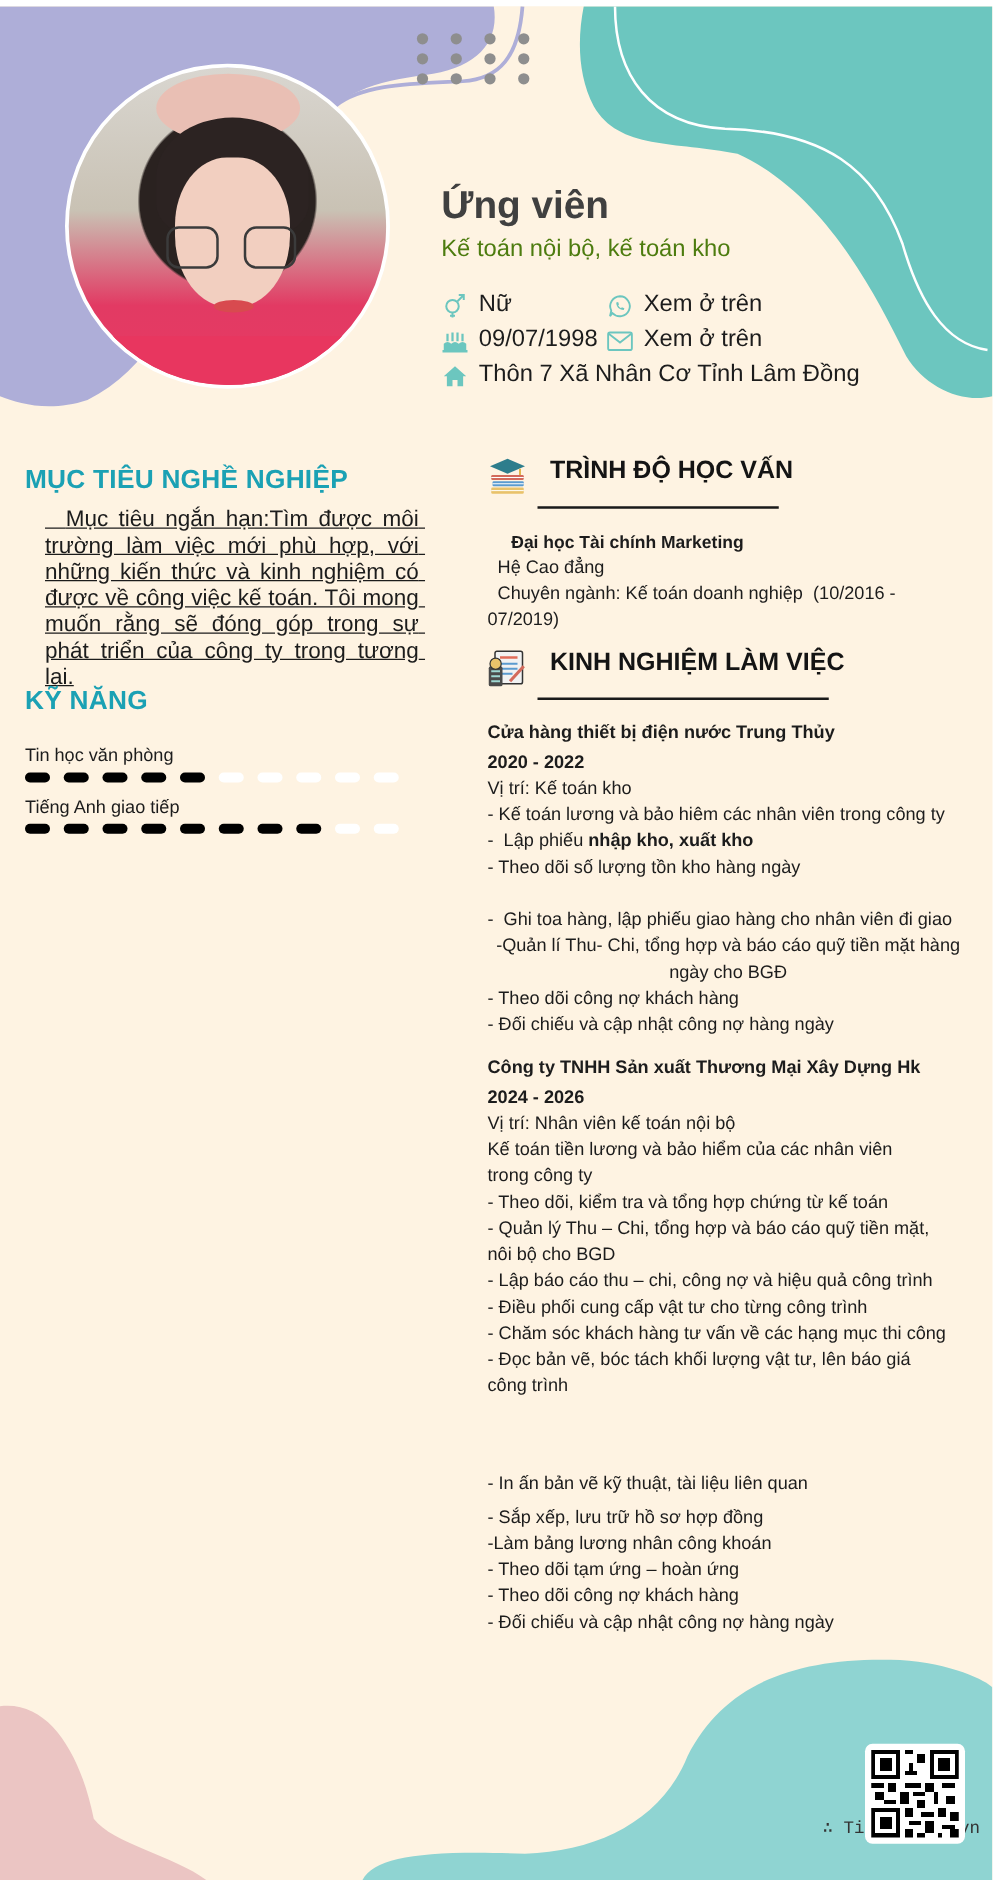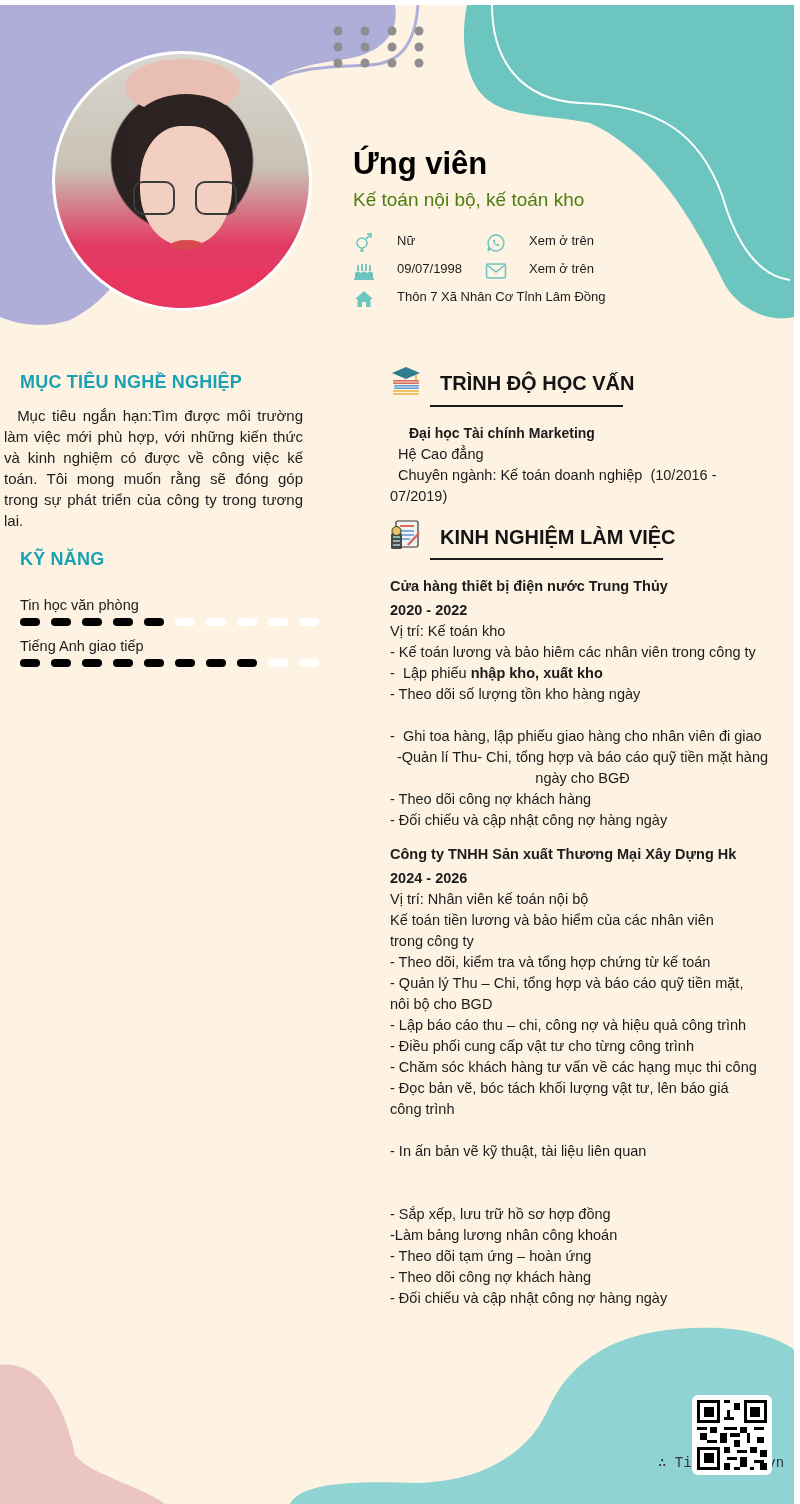--- a/index.html
+++ b/index.html
@@ -23,35 +23,35 @@
                 linear-gradient(180deg, #d9d6d0 0%, #c9c2b4 45%, #e23a63 75%, #e83a64 100%);
   }
   .photo .face { position:absolute; left:85px; top:72px; width:92px; height:120px; border-radius:45% 45% 48% 48%; background:#f2cfc0; }
   .photo .hair { position:absolute; left:70px; top:40px; width:122px; height:95px; border-radius:55% 55% 30% 30%; background:#2c2322; }
   .photo .bun { position:absolute; left:70px; top:5px; width:115px; height:55px; border-radius:50%; background:#e9bfb4; }
   .photo .glasses-l, .photo .glasses-r { position:absolute; top:127px; width:42px; height:34px; border:2px solid #3b3b3b; border-radius:10px; }
   .photo .glasses-l { left:78px; } .photo .glasses-r { left:140px; }
   .photo .lips { position:absolute; left:116px; top:186px; width:32px; height:10px; border-radius:50%; background:#d84a4f; }
   .photo .shirt { position:absolute; left:0; top:215px; width:260px; height:60px; background:#e8365f; }
 
-  .name { position:absolute; left:353px; top:141px; font-size:31px; font-weight:bold; color:#000000; }
+  .name { position:absolute; left:353px; top:141px; font-size:31px; font-weight:bold; color:#404040; }
   .job-title { position:absolute; left:353px; top:184px; font-size:19px; color:#4d7c0f; }
 
-  .contact { position:absolute; font-size:13px; color:#1c1c1c; display:flex; align-items:flex-start; gap:22px; }
+  .contact { position:absolute; font-size:19px; color:#1c1c1c; display:flex; align-items:flex-end; gap:8px; }
   .contact .ic { width:22px; height:20px; display:inline-flex; align-items:center; justify-content:center; color:#6cc6bf; }
 
-  .sec-title { position:absolute; font-size:18px; font-weight:bold; color:#1ba1b4; letter-spacing:0.2px; }
-  .objective { position:absolute; left:4px; top:400px; width:299px; font-size:15px; line-height:21px; text-align:justify; }
+  .sec-title { position:absolute; font-size:21px; font-weight:bold; color:#1ba1b4; letter-spacing:0.2px; }
+  .objective { position:absolute; left:36px; top:400px; width:299px; font-size:18px; line-height:21px; text-align:justify;text-decoration:underline; }
 
   .skill-label { position:absolute; left:20px; font-size:14.5px; }
   .skill-bar { position:absolute; left:20px; display:flex; gap:11px; }
   .skill-bar .dot { width:20px; height:8px; border-radius:5px; background:#ffffff; }
   .skill-bar .dot.on { background:#000000; }
 
-  .rh { position:absolute; left:390px; display:flex; align-items:flex-end; }
+  .rh { position:absolute; left:390px; display:flex; align-items:flex-start; }
   .rh .rh-icon { width:32px; height:32px; }
   .rh .rh-text { font-size:20px; font-weight:bold; color:#141414; margin-left:18px; padding-bottom:2px; }
   .rh-line { position:absolute; height:2px; background:#1a1a1a; }
 
   .body-text { position:absolute; left:390px; width:385px; font-size:14.5px; line-height:21px; }
   .bold { font-weight:bold; }
 
   .qr { position:absolute; left:692px; top:1390px; width:80px; height:80px; background:#fff; border-radius:6px; padding:5px; }
   .watermark { position:absolute; left:658px; top:1449px; font-family:"Liberation Mono", monospace; font-size:14px; color:#333; }
 </style>
@@ -231,21 +231,21 @@
   <div class="body-text bold" style="top:839px;">Công ty TNHH Sản xuất Thương Mại Xây Dựng Hk</div>
   <div class="body-text bold" style="top:863px;">2024 - 2026</div>
   <div class="body-text" style="top:884px;">Vị trí: Nhân viên kế toán nội bộ</div>
   <div class="body-text" style="top:947px;">- Theo dõi, kiểm tra và tổng hợp chứng từ kế toán</div>
   <div class="body-text" style="top:905px; width:340px;">Kế toán tiền lương và bảo hiểm của các nhân viên trong công ty</div>
   <div class="body-text" style="top:968px; width:370px;">- Quản lý Thu – Chi, tổng hợp và báo cáo quỹ tiền mặt, nôi bộ cho BGD</div>
   <div class="body-text" style="top:1010px;">- Lập báo cáo thu – chi, công nợ và hiệu quả công trình</div>
   <div class="body-text" style="top:1031px;">- Điều phối cung cấp vật tư cho từng công trình</div>
   <div class="body-text" style="top:1052px;">- Chăm sóc khách hàng tư vấn về các hạng mục thi công</div>
   <div class="body-text" style="top:1073px; width:350px;">- Đọc bản vẽ, bóc tách khối lượng vật tư, lên báo giá công trình</div>
-  <div class="body-text" style="top:1136px;">- In ấn bản vẽ kỹ thuật, tài liệu liên quan</div>
+  <div class="body-text" style="top:1172px;">- In ấn bản vẽ kỹ thuật, tài liệu liên quan</div>
   <div class="body-text" style="top:1199px;">- Sắp xếp, lưu trữ hồ sơ hợp đồng</div>
   <div class="body-text" style="top:1220px;">-Làm bảng lương nhân công khoán</div>
   <div class="body-text" style="top:1241px;">- Theo dõi tạm ứng – hoàn ứng</div>
   <div class="body-text" style="top:1262px;">- Theo dõi công nợ khách hàng</div>
   <div class="body-text" style="top:1283px;">- Đối chiếu và cập nhật công nợ hàng ngày</div>
 
   <div class="watermark" style="white-space:pre;">∴ Ti        .vn</div>
   <div class="qr">
     <svg width="70" height="70" viewBox="0 0 21 21" shape-rendering="crispEdges">
       <rect width="21" height="21" fill="#fff"></rect>

